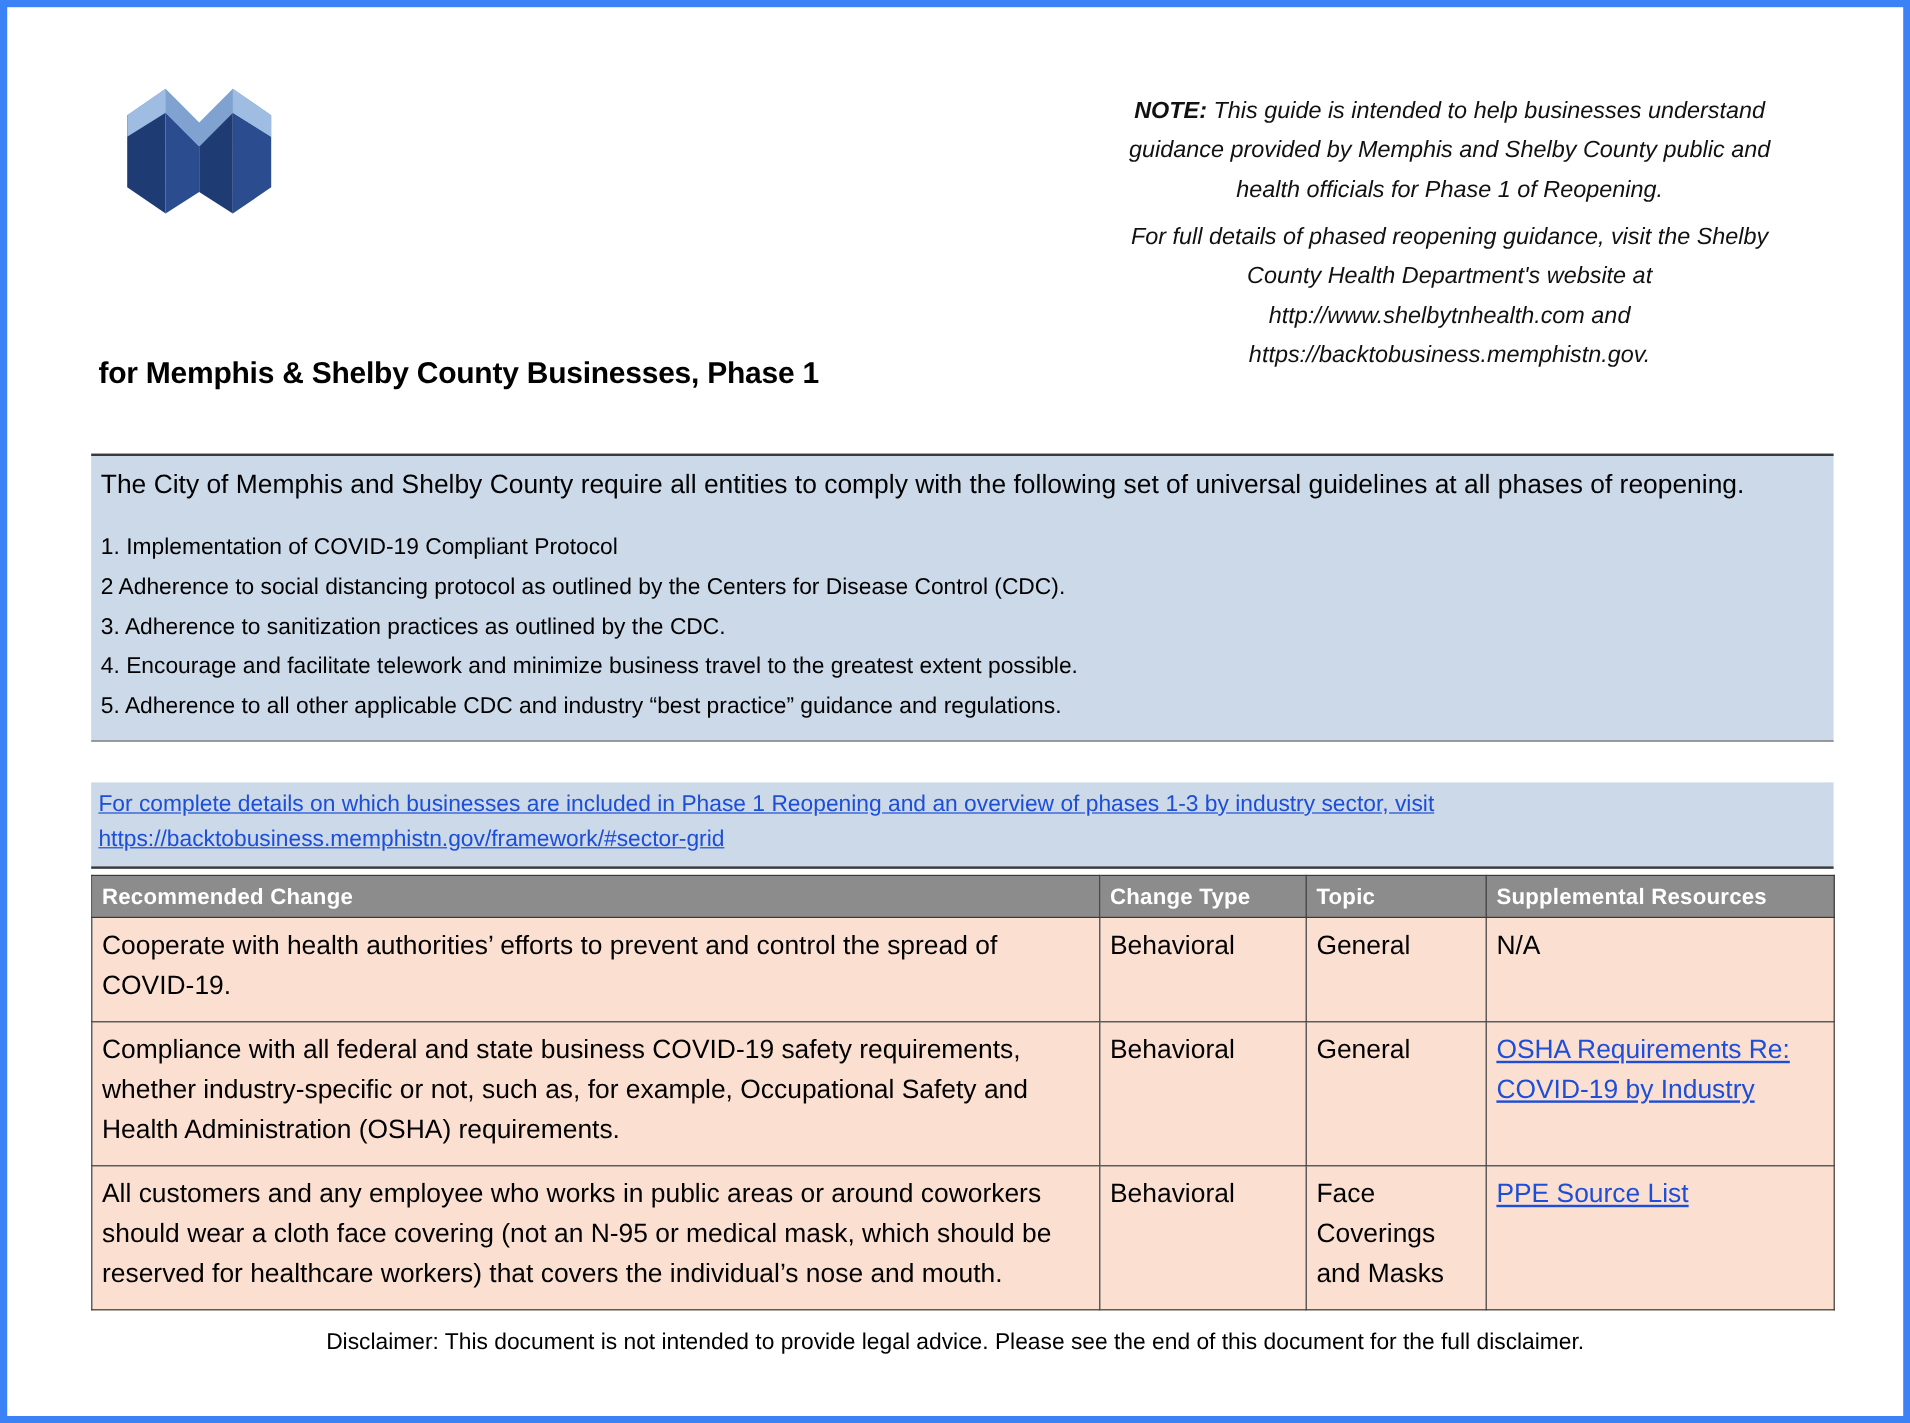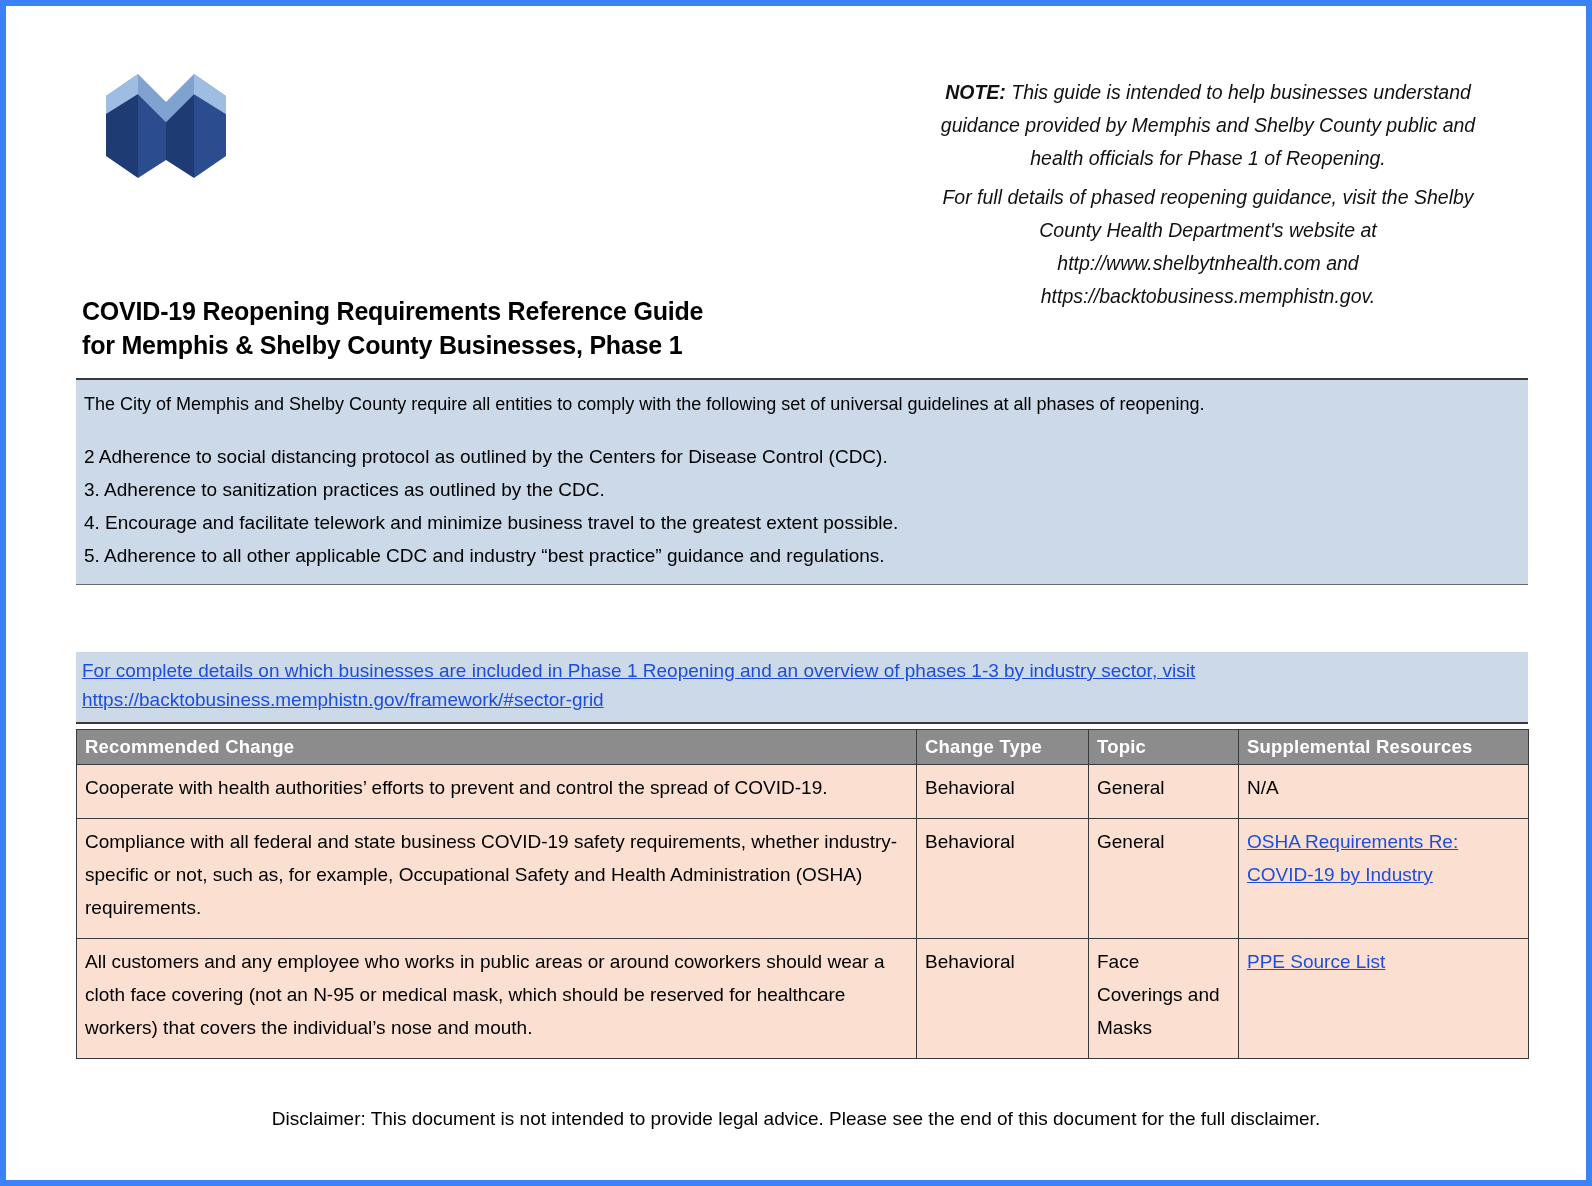--- a/index.html
+++ b/index.html
@@ -67,21 +67,21 @@
     left: 70px;
     top: 372px;
     width: 1452px;
     background: #ccd9e8;
     border-top: 2px solid #3a3a3a;
     border-bottom: 1px solid #6a6a6a;
     box-sizing: border-box;
     padding: 10px 6px 8px 6px;
   }
   .universal .intro {
-    font-size: 18px;
+    font-size: 22px;
     line-height: 28px;
     padding: 0 2px;
   }
   .universal ol {
     margin: 22px 0 4px 0;
     padding: 0;
     list-style: none;
   }
   .universal li {
     font-size: 19px;
@@ -121,21 +121,21 @@
     color: #ffffff;
     font-size: 18.5px;
     font-weight: bold;
     text-align: left;
     padding: 6px 8px;
     border: 1px solid #3a3a3a;
     letter-spacing: 0.2px;
   }
   .table td {
     background: #fbe0d2;
-    font-size: 19px;
+    font-size: 22px;
     line-height: 33px;
     vertical-align: top;
     padding: 6px 8px 14px 8px;
     border: 1px solid #3a3a3a;
   }
   .table td a {
     color: #1d4ed8;
     text-decoration: underline;
   }
   .col-change { width: 840px; }
@@ -171,29 +171,29 @@
       </svg>
     </div>
 
     <div class="note-block">
       <b>NOTE:</b> 
       <span>This guide is intended to help businesses understand guidance provided by Memphis and Shelby County public and health officials for Phase 1 of Reopening.</span>
       <span class="para2">For full details of phased reopening guidance, visit the Shelby County Health Department's website at http://www.shelbytnhealth.com  and https://backtobusiness.memphistn.gov.</span>
     </div>
 
     <div class="doc-title">
-      <div>COVID-19 Reopening Requirements Reference Guide</div>
       <div>for Memphis &amp; Shelby County Businesses, Phase 1</div>
     </div>
 
   </div>
 
   <div class="universal">
     <div class="intro">The City of Memphis and Shelby County require all entities to comply with the following set of universal guidelines at all phases of reopening.</div>
     <ol>
+      <li>1. Implementation of COVID-19 Compliant Protocol</li>
       <li>2 Adherence to social distancing protocol as outlined by the Centers for Disease Control (CDC).</li>
       <li>3. Adherence to sanitization practices as outlined by the CDC.</li>
       <li>4. Encourage and facilitate telework and minimize business travel to the greatest extent possible.</li>
       <li>5. Adherence to all other applicable CDC and industry “best practice” guidance and regulations.</li>
     </ol>
   </div>
 
   <div class="link-box">
     <a href="#">For complete details on which businesses are included in Phase 1 Reopening and an overview of phases 1-3 by industry sector, visit</a>
     <a href="#">https://backtobusiness.memphistn.gov/framework/#sector-grid</a>

